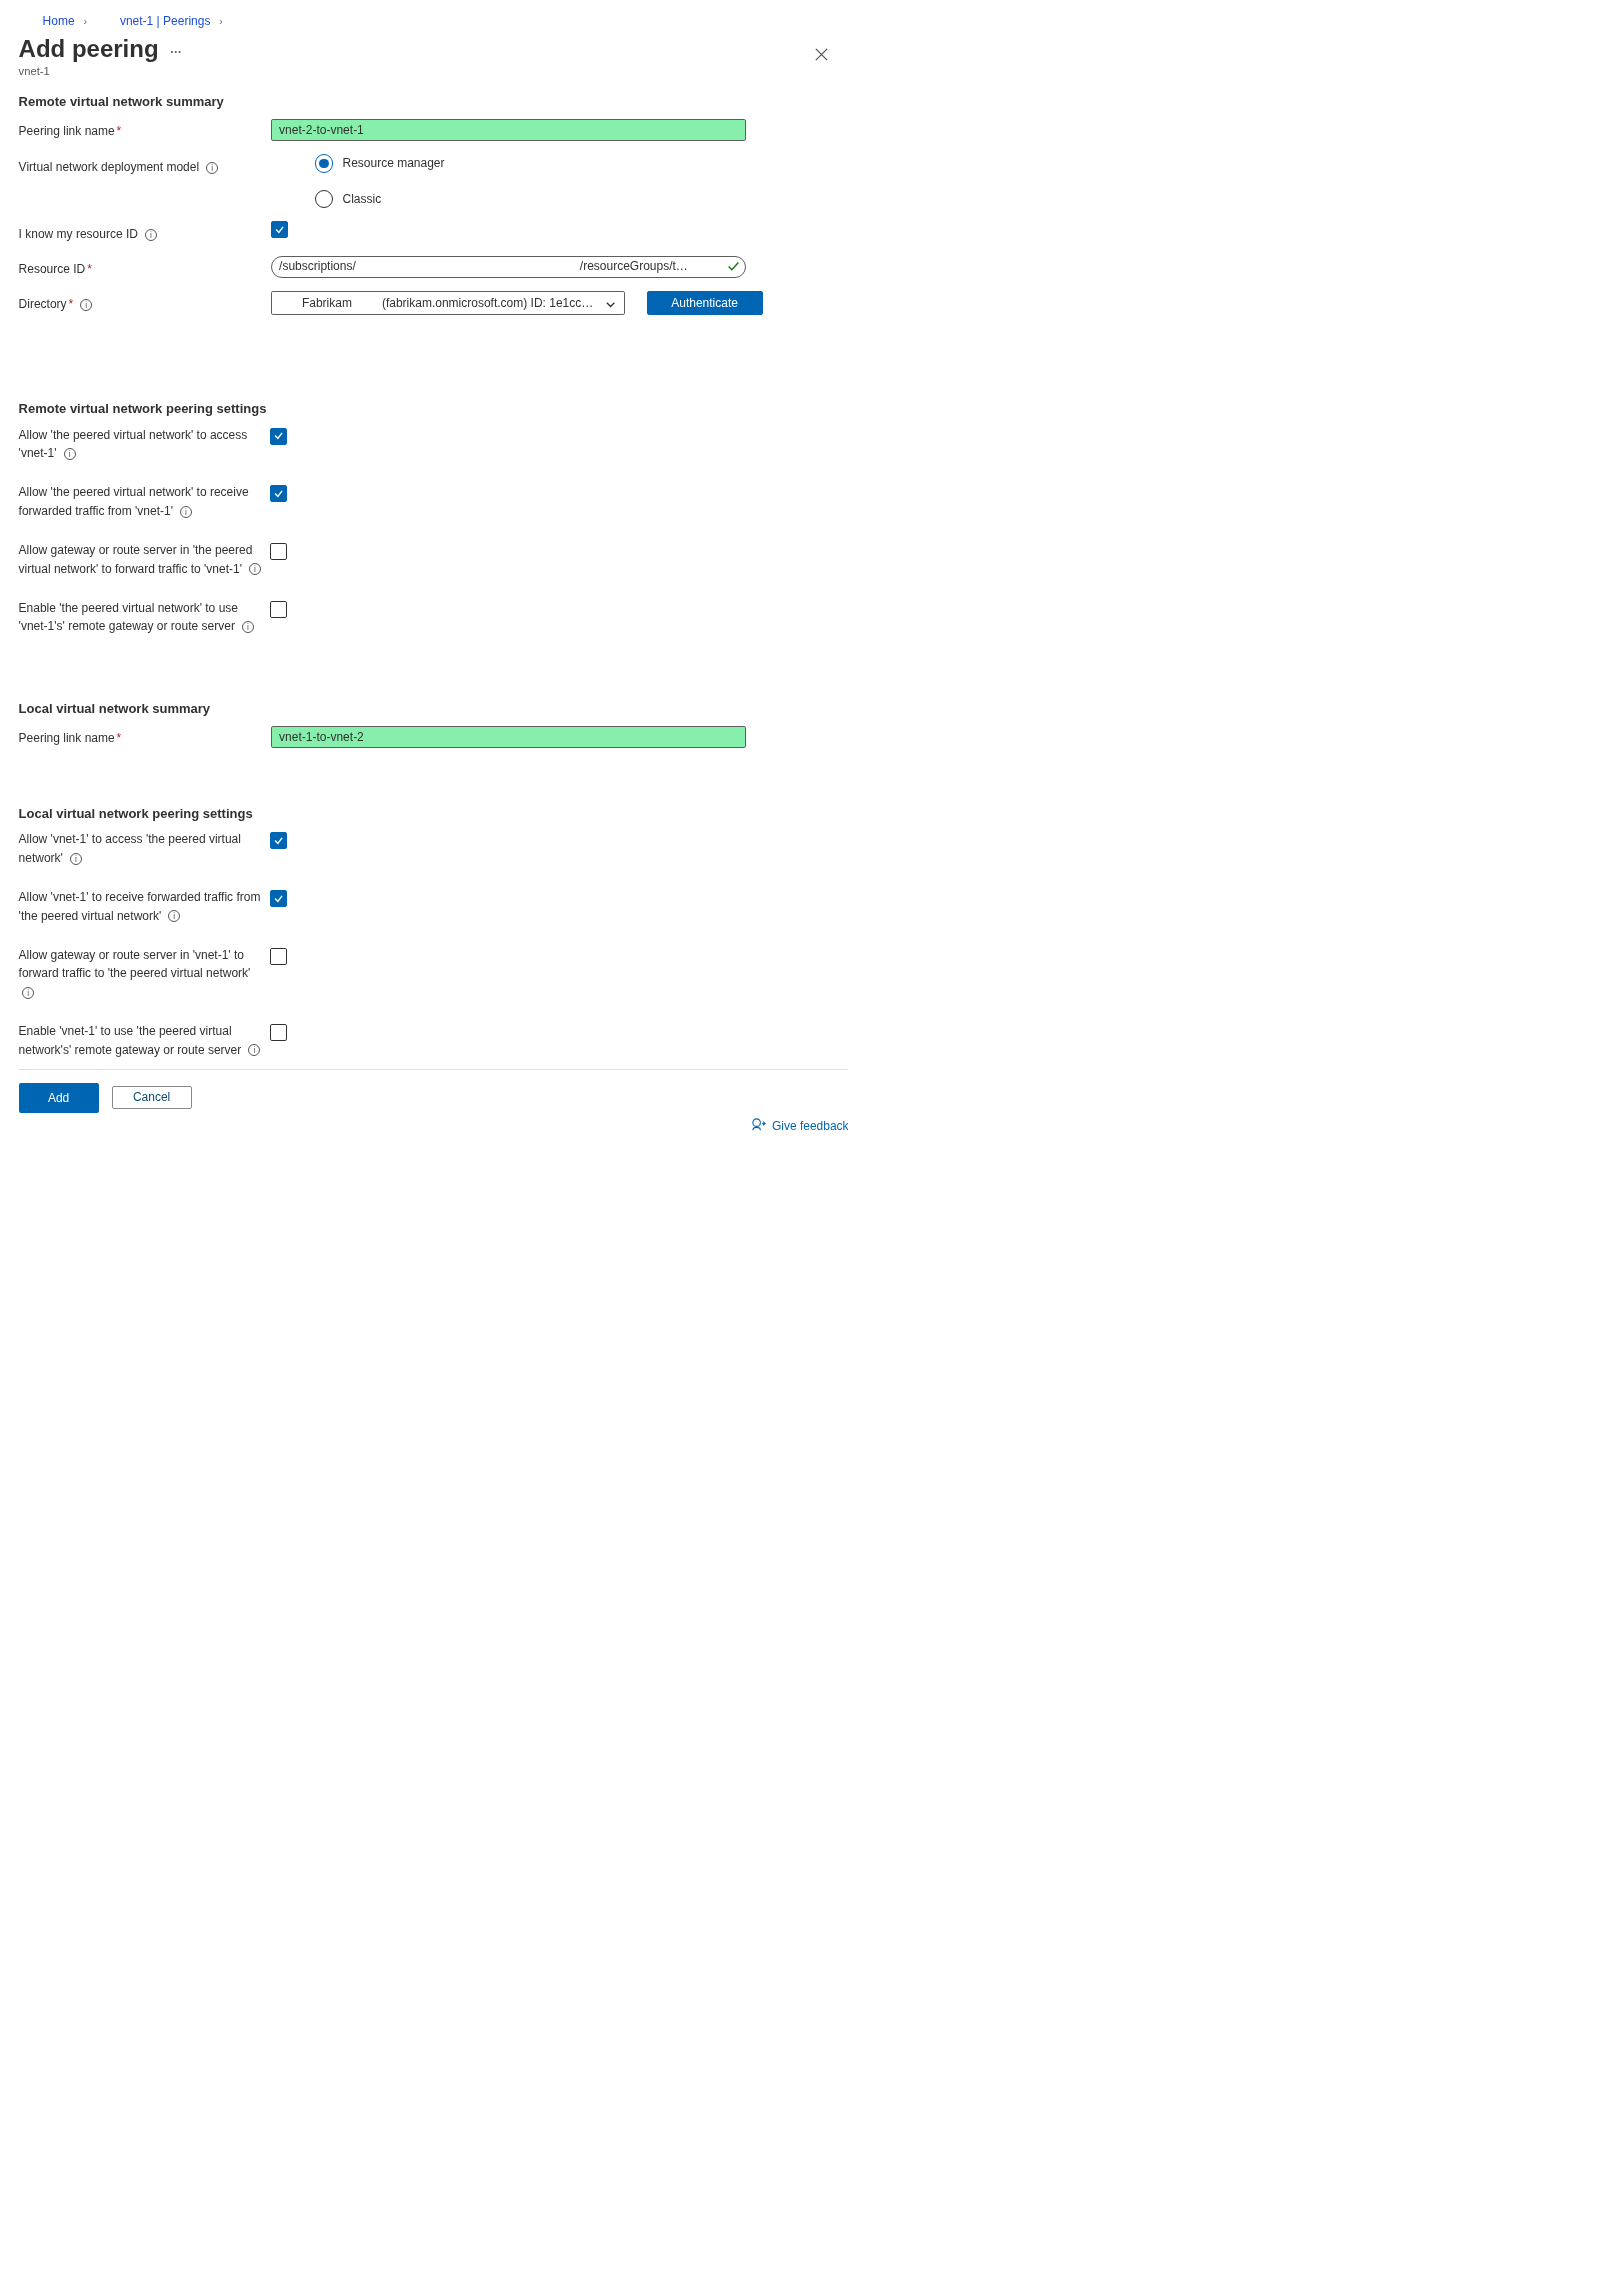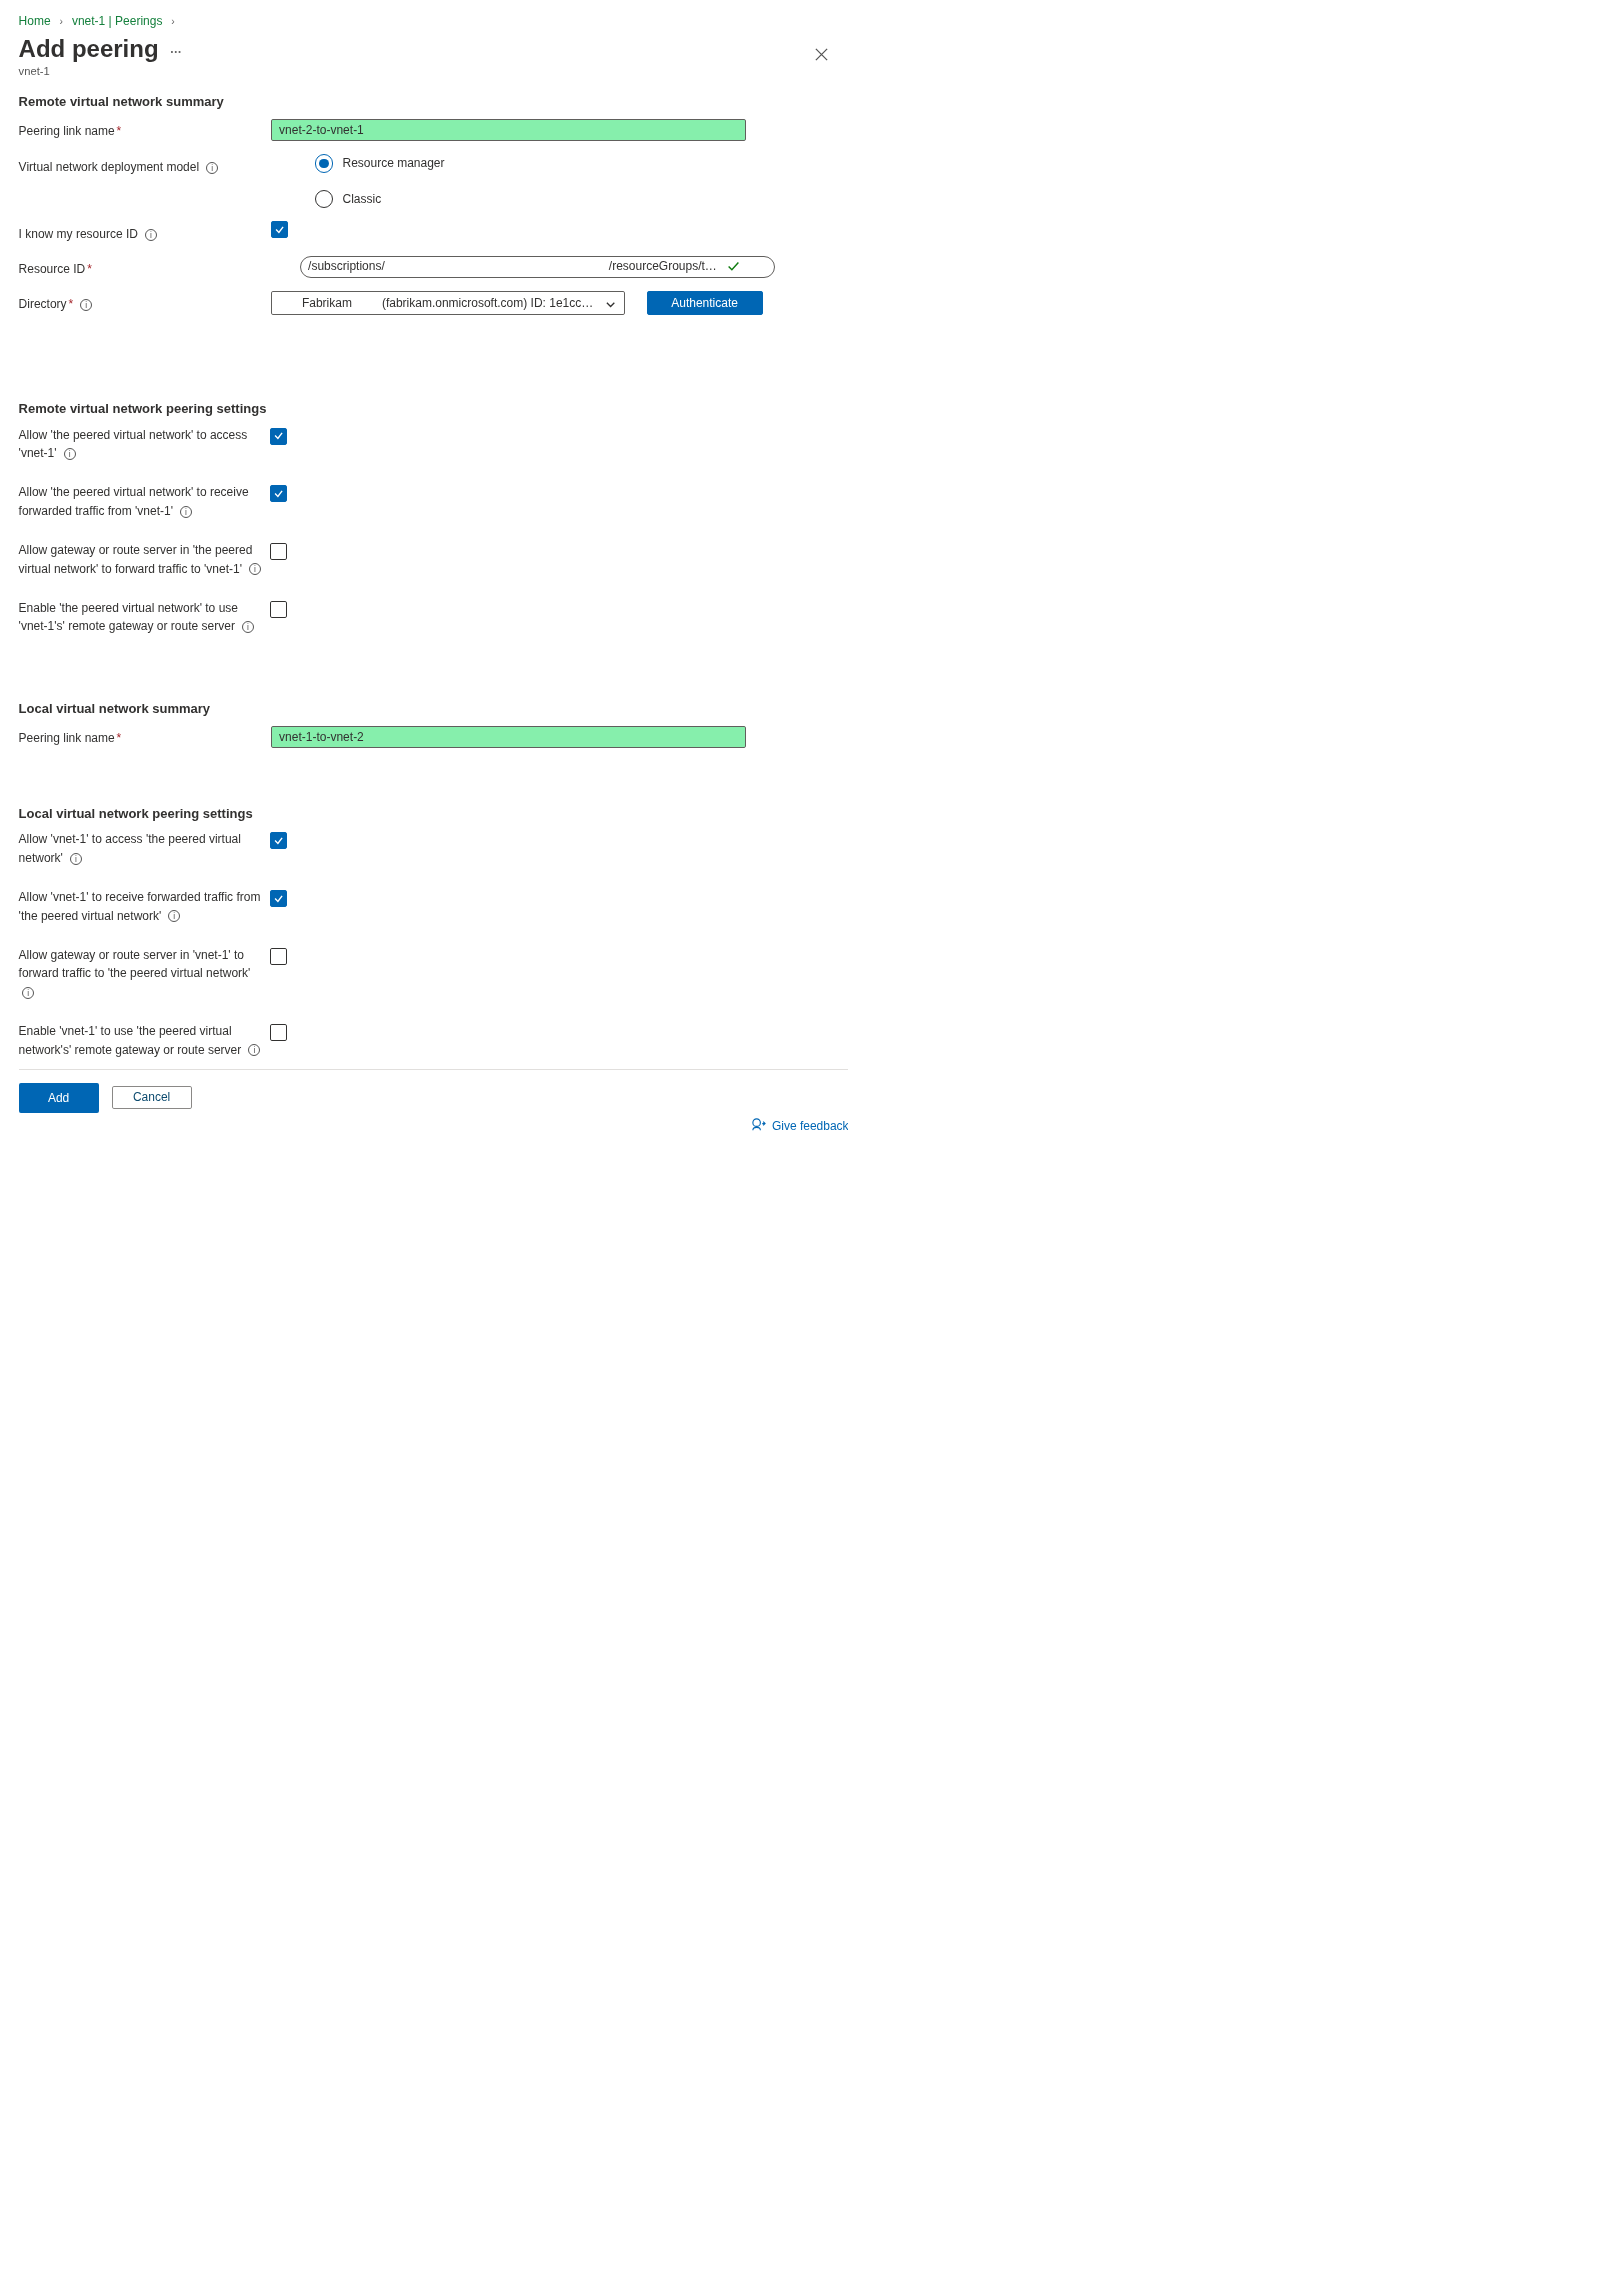--- a/index.html
+++ b/index.html
@@ -6,21 +6,21 @@
   html, body { margin: 0; padding: 0; }
   body {
     font-family: "Segoe UI", -apple-system, BlinkMacSystemFont, sans-serif;
     font-size: 12px;
     color: #323130;
     background: #fff;
     width: 848px;
     padding: 14px 18.6px 0 18.6px;
     position: relative;
   }
-  a.crumb { color: #15803d; text-decoration: none; }
+  a.crumb { color: #1d4ed8; text-decoration: none; margin-left: 24px; }
   .breadcrumb { font-size: 12px; color: #444; margin-bottom: 5.6px; }
   .breadcrumb .sep { margin: 0 5.6px; color: #666; font-size: 10.3px; }
   h1.title { font-size: 24px; font-weight: 600; margin: 1.9px 0 0 0; display: inline-block; }
   .title-row { display:flex; align-items:center; }
   .ellipsis { margin-left: 11.2px; color: #666; letter-spacing: 1.9px; cursor: pointer; font-weight:bold;}
   .close-x { position: absolute; top: 47px; right: 18.6px; cursor: pointer; color: #555; }
   .close-x svg { width:15px; height:15px; }
   .subtitle { font-size: 11.2px; color: #555; margin-top: 1.9px; margin-bottom: 12px; }
   h2.section { font-size: 13px; font-weight: 600; margin: 17px 0 9.3px 0; }
   .row { display: flex; align-items: flex-start; margin-bottom: 13px; }
@@ -51,21 +51,21 @@
     display:flex; align-items:center; justify-content:center; cursor:pointer; background:#fff;
   }
   .chk.checked { background:#0066b4; border-color:#0066b4; }
   .chk svg { width:11.2px; height:11.2px; display:none; }
   .chk.checked svg { display:block; }
   .chk svg path { stroke:#fff; stroke-width:2; fill:none; }
   .resource-id-wrap { position:relative; width:475px; }
   .resource-id-input {
     width:100%; height:22.4px; padding:1.9px 22.4px 1.9px 7.5px; font-size:12px;
     border:0.9px solid #605e5c; border-radius:11px; background:#fff; color:#323130;
-    white-space:nowrap; overflow:hidden;margin-left:29px;
+    white-space:nowrap; overflow:hidden;
   }
   .resource-id-input .spacer { display:inline-block; width:224px; }
   .valid-check {
     position:absolute; right:5.6px; top:3.7px; color:#107c10;
   }
   .valid-check svg { width:13px; height:13px; }
   .dir-row { display:flex; align-items:center; gap:22px; }
   .dir-select {
     position:relative; width:354px; height:24px; border:0.9px solid #605e5c; border-radius:1.9px;
     display:flex; align-items:center; justify-content:center; padding:0 26px; font-size:12px; cursor:pointer;

